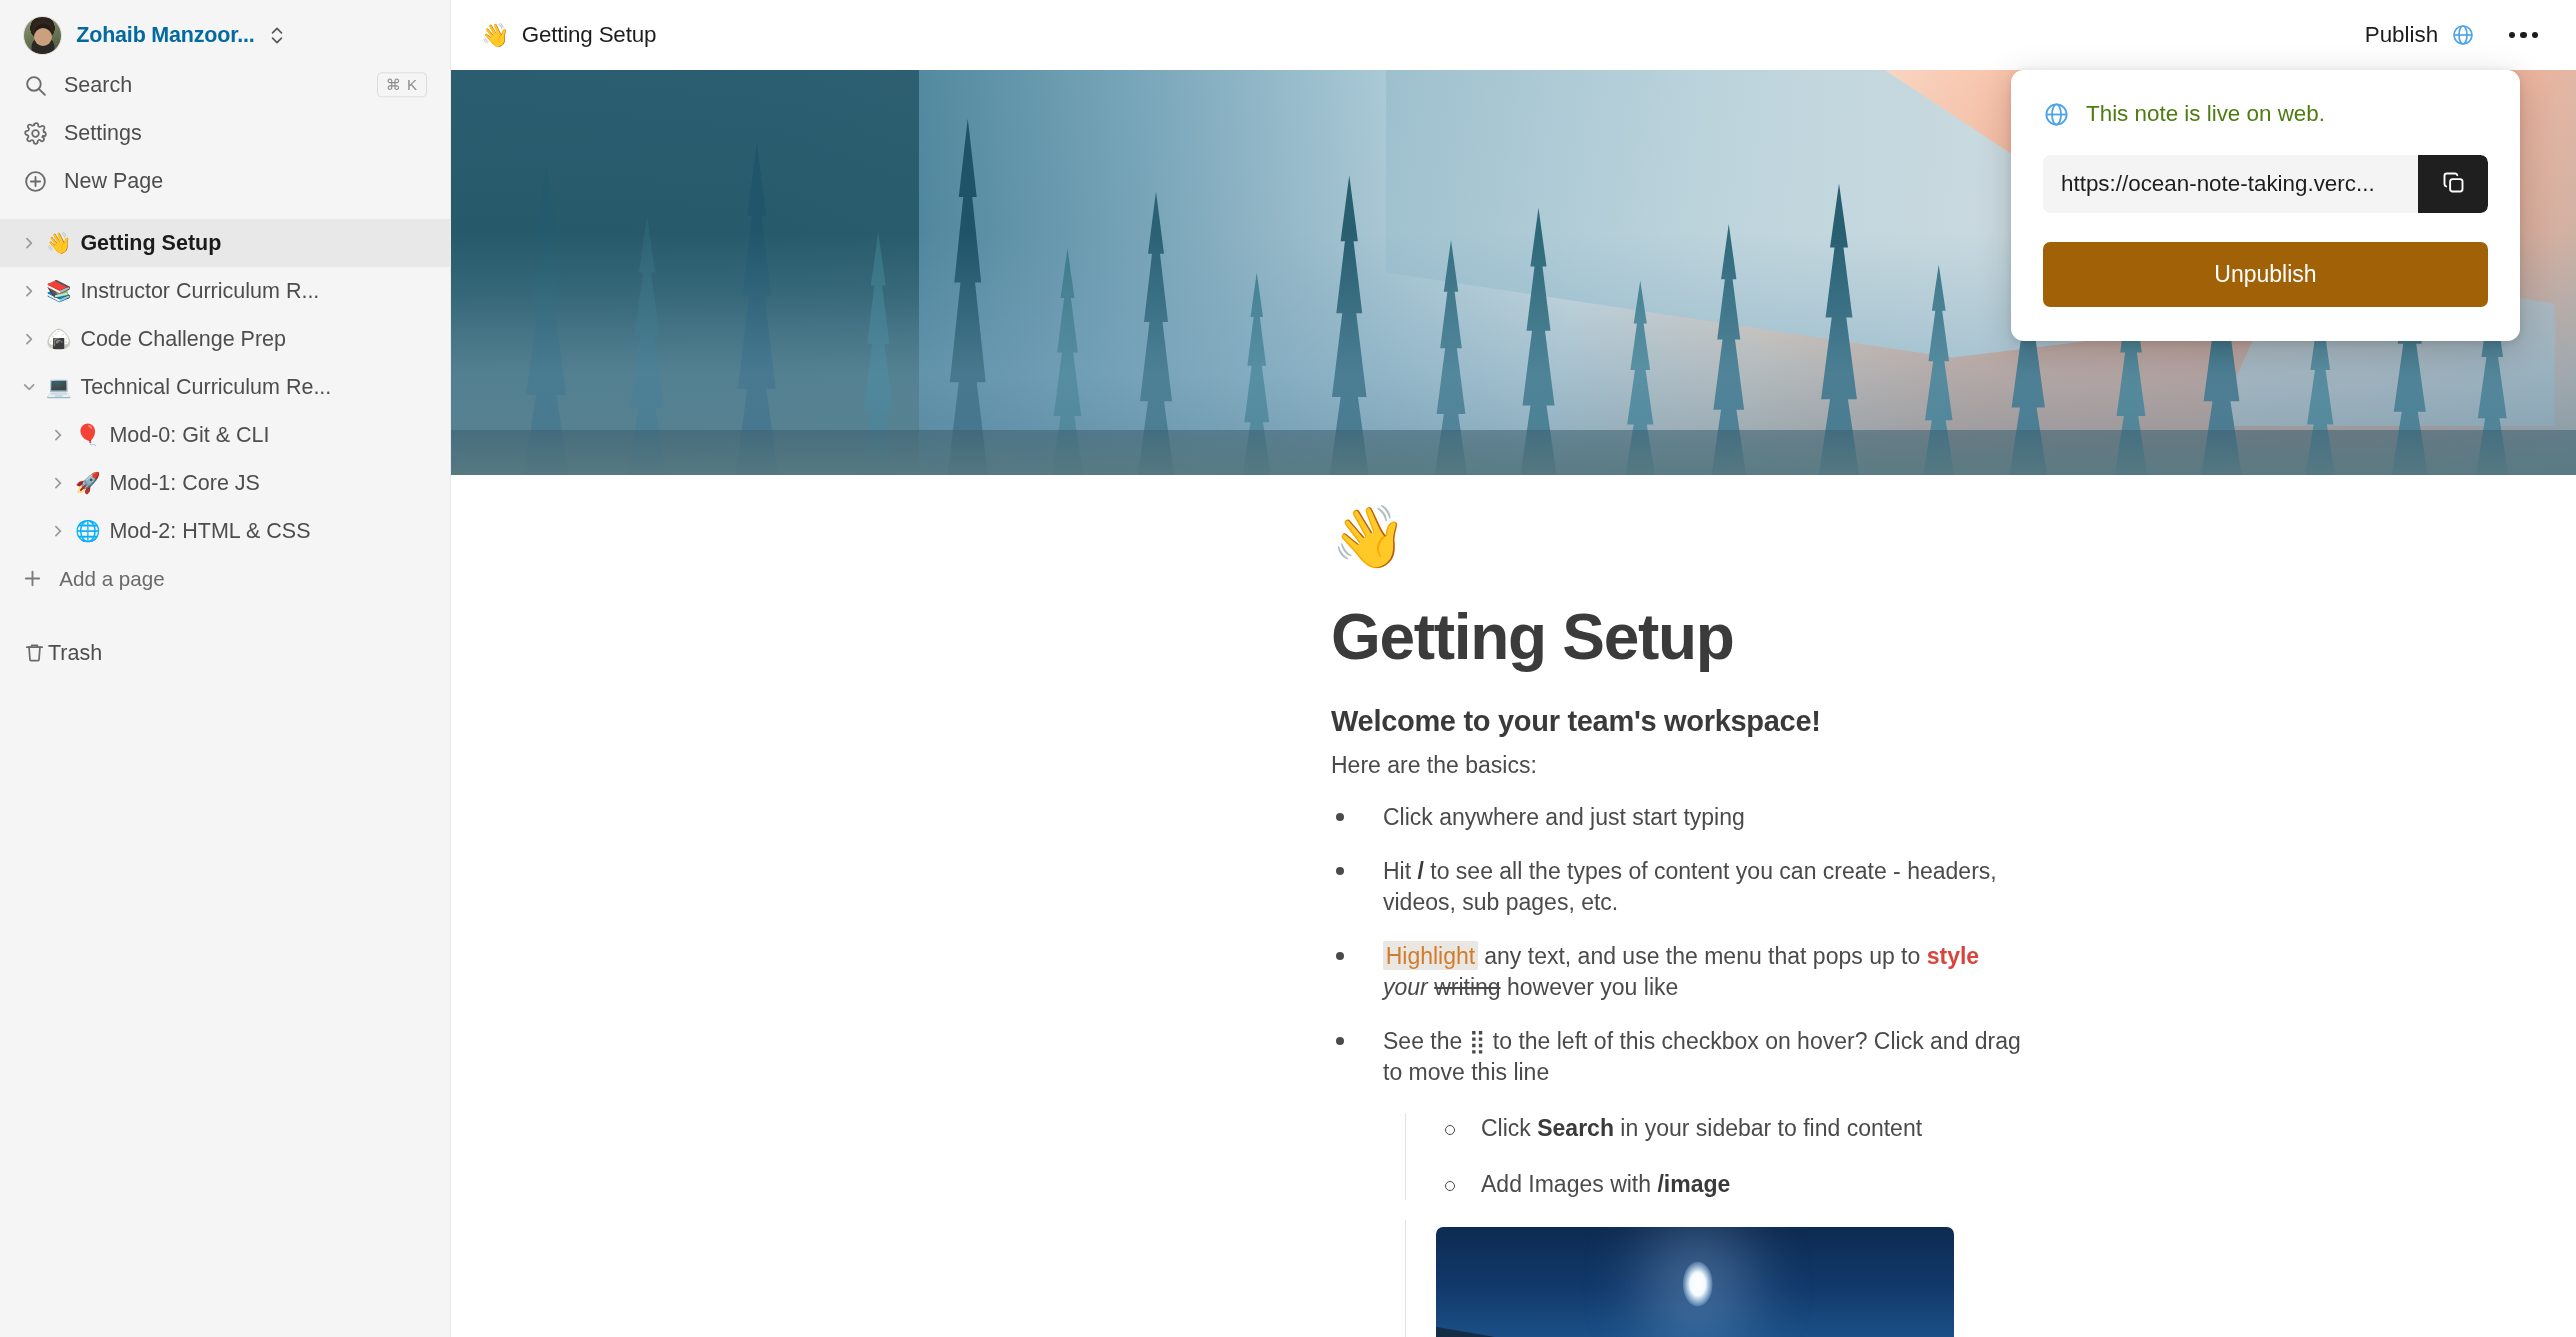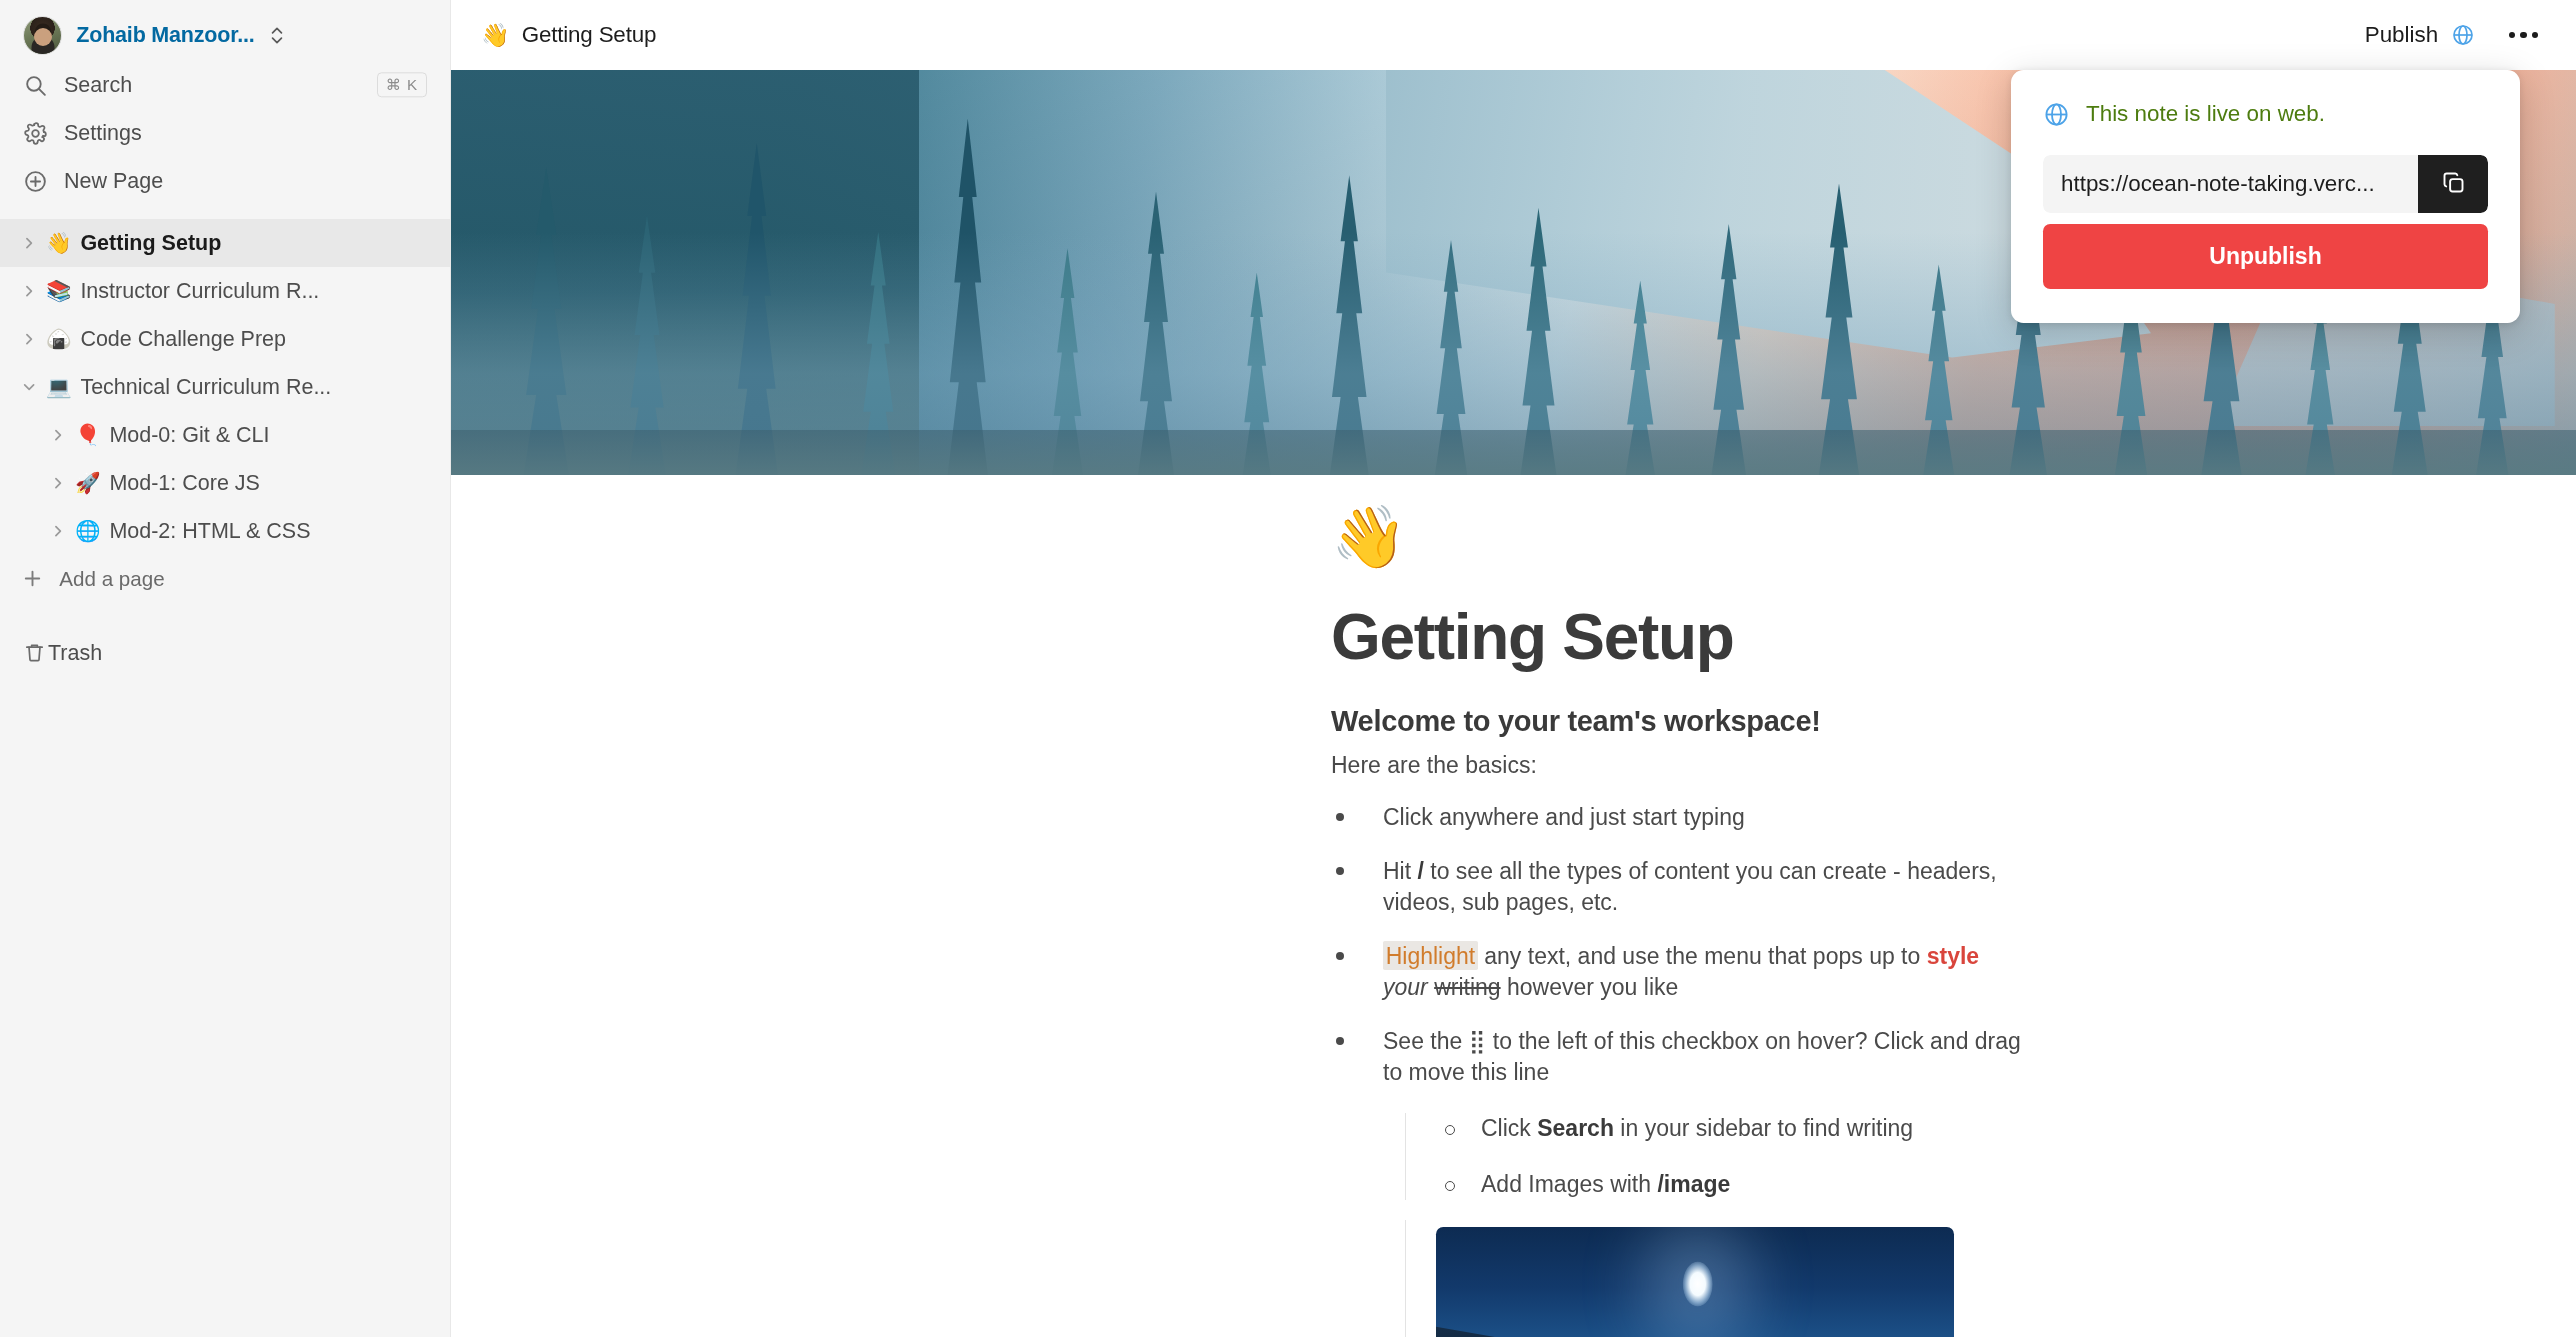--- a/index.html
+++ b/index.html
@@ -230,23 +230,23 @@
     flex: 1 1 auto; background: #f4f4f4; border-radius: 7.2px 0 0 7.2px;
     padding: 16px 18px; font-size: 22.4px; color: #1d1d1d;
     white-space: nowrap; overflow: hidden; text-overflow: ellipsis;
   }
   .copy-btn {
     flex: 0 0 70px; background: #1f1f1f; border-radius: 0 7.2px 7.2px 0;
     display: flex; align-items: center; justify-content: center;
     cursor: pointer; color: #fff;
   }
   .unpublish {
-    margin-top: 11px; width: 100%; height: 65px;
-    background: #ef4444; color: #fff; border: none; border-radius: 7.2px;
-    font-size: 23px; font-family: inherit; cursor: pointer; font-weight: 700;
+    margin-top: 29px; width: 100%; height: 65px;
+    background: #a16207; color: #fff; border: none; border-radius: 7.2px;
+    font-size: 23px; font-family: inherit; cursor: pointer; font-weight: 400;
   }
 </style>
 </head>
 <body>
 
 <div class="app">
 
   <aside class="sidebar">
 
     <div class="ws-header">
@@ -464,21 +464,21 @@
 
           <li>
             <span class="hl">Highlight</span><span> any text, and use the menu that pops up to </span><span class="red">style</span><span> </span><span class="ital">your</span><span> </span><span class="strike">writing</span><span> however you like</span>
           </li>
 
           <li>
             <span>See the </span><span class="dotgrip">⣿</span><span> to the left of this checkbox on hover? Click and drag to move this line</span>
 
             <ul class="sub">
               <li>
-                <span>Click </span><b>Search</b><span> in your sidebar to find writing</span>
+                <span>Click </span><b>Search</b><span> in your sidebar to find content</span>
               </li>
               <li>
                 <span>Add Images with </span><b>/image</b>
               </li>
             </ul>
 
             <div class="embed-wrap">
               <div class="embed-img">
                 <div class="hill-l"></div>
 

